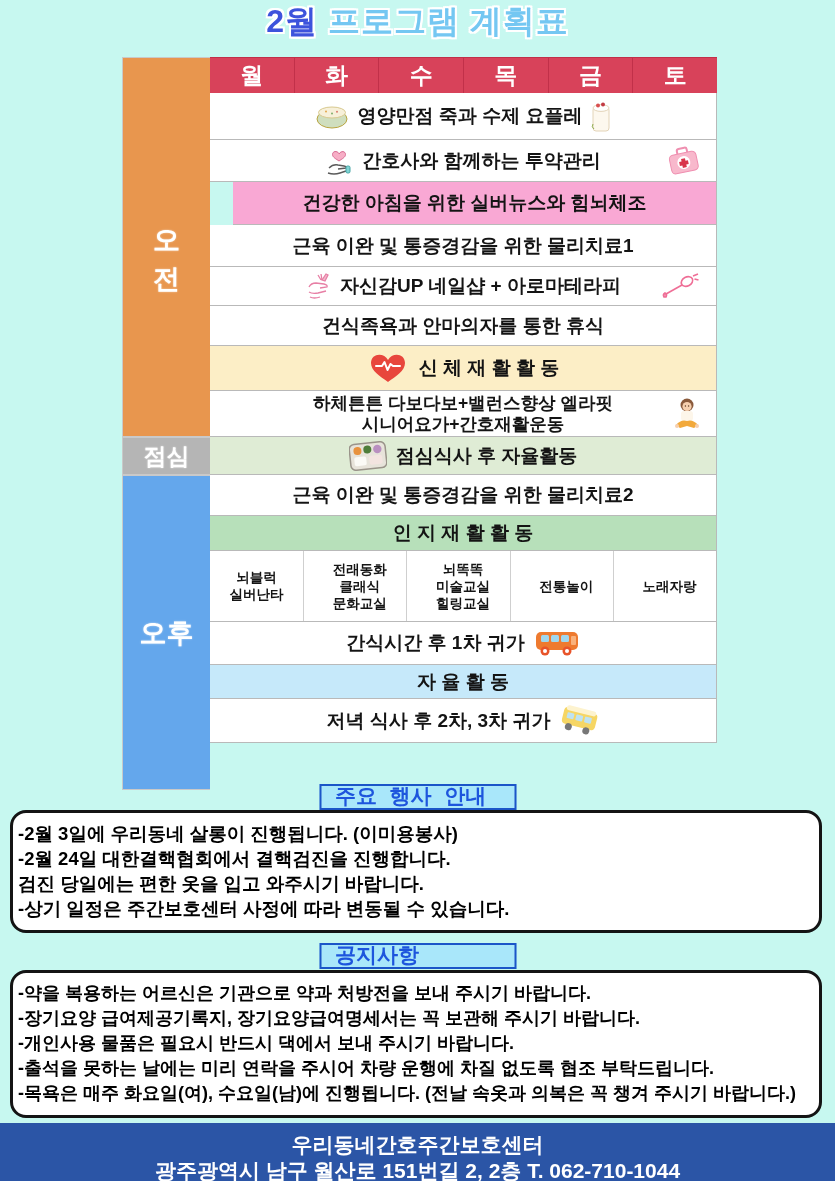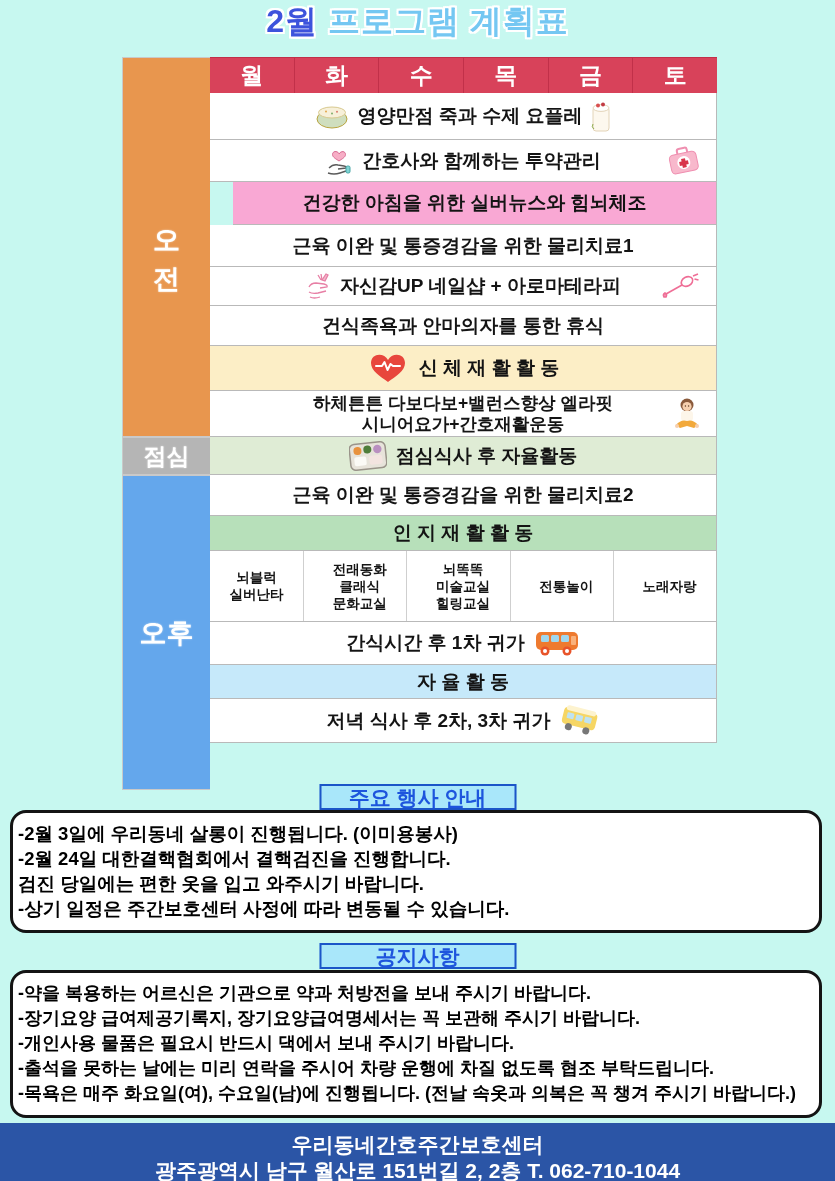--- a/index.html
+++ b/index.html
@@ -42,22 +42,22 @@
   .abs-right { position:absolute; right:14px; top:50%; transform:translateY(-50%); }
   .cells { padding:0; }
   .cell { flex:1; height:100%; display:flex; align-items:center; justify-content:center;
           border-right:1px solid #cfcfcf; font-size:13.5px; font-weight:700;
           white-space:pre-line; line-height:17px; text-align:center; }
   .cell:last-child { border-right:none; }
 
   
   .section-label { position:absolute; left:50%; transform:translateX(-50%); z-index:3;
                    background:#A9E7FA; border:2px solid #1B55C8; color:#1D55DD;
-                   font-weight:800; font-size:21px; text-align:center;
-                   min-width:197px; height:26px; line-height:23px; padding:0 14px; }
+                   font-weight:800; font-size:21px; text-align:left;
+                   min-width:197px; height:26px; line-height:23px; padding:0 14px;font-family:Liberation Mono, monospace; }
   .lbl-events  { top:784px; }
   .lbl-notices { top:943px; }
   .info-box { position:absolute; left:10px; width:812px; background:#fff;
               border:3px solid #141414; border-radius:16px; padding:8px 5px;
               color:#000; z-index:2; }
   .box-events  { top:810px; height:123px; font-size:18.5px; font-weight:600; line-height:25px; }
   .box-notices { top:970px; height:148px; font-size:18px;   font-weight:600; line-height:25px; }
 
   
   .footer { position:absolute; top:1123px; left:0; width:835px; height:73px;

